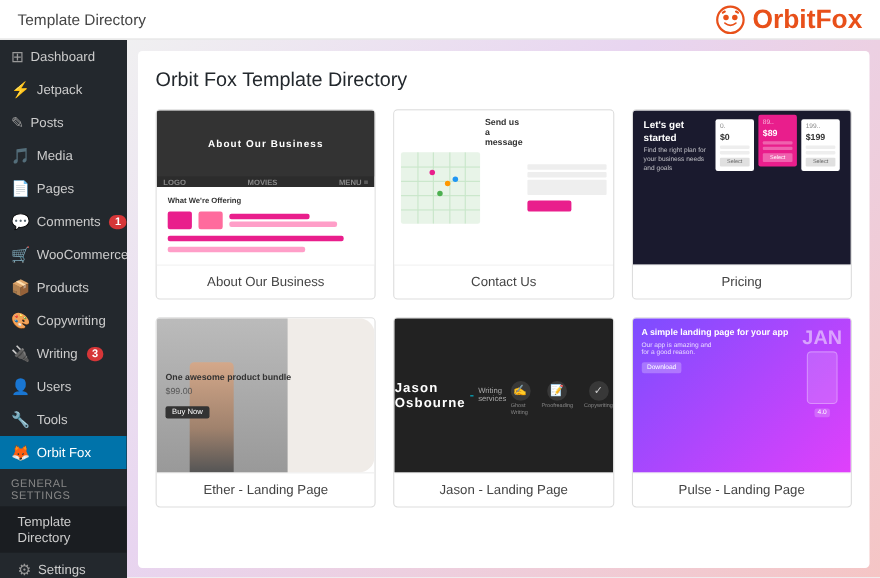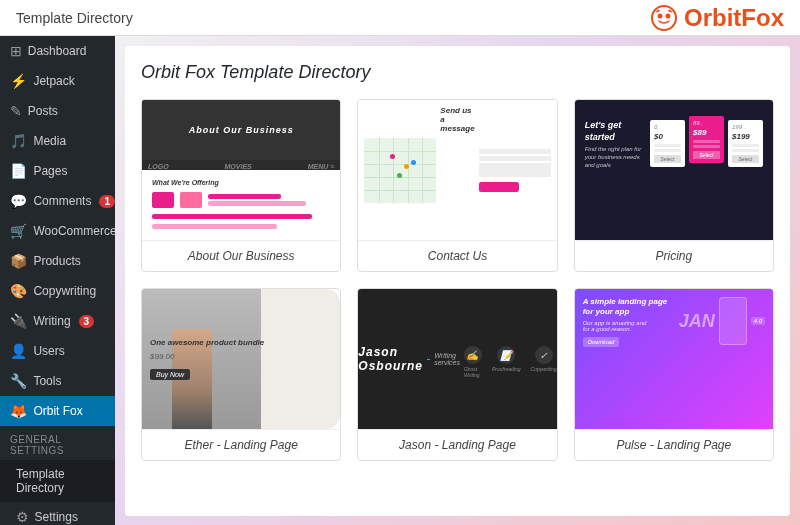--- a/index.html
+++ b/index.html
@@ -69,21 +69,20 @@
       flex: 1;
       overflow-y: auto;
       background: linear-gradient(135deg, #f0f0f1 0%, #e8d5f0 40%, #f5c5c5 100%);
       padding: 10px;
     }
     .content-panel {
       background: #fff;
       border-radius: 4px;
       padding: 16px;
       min-height: 470px;
-      font-style: italic;
     }
     .content-title {
       font-size: 18px;
       font-weight: 400;
       color: #23282d;
       margin-bottom: 16px;
     }
 
     
     .template-grid {
@@ -134,21 +133,21 @@
     }
     .map-grid-line-h { position: absolute; left: 0; right: 0; height: 1px; background: #c8e6c9; }
     .map-grid-line-v { position: absolute; top: 0; bottom: 0; width: 1px; background: #c8e6c9; }
     .map-pin { position: absolute; width: 5px; height: 5px; border-radius: 50%; }
     .thumb-form { width: 100%; padding: 4px 6px; display: flex; flex-direction: column; gap: 2px; }
     .form-line { height: 6px; background: #eee; border-radius: 1px; }
     .form-btn { height: 10px; background: #e91e8c; border-radius: 2px; width: 40px; margin-top: 3px; }
 
     .thumb-pricing {
       background: #1a1a2e;
-      display: flex; align-items: flex-start; justify-content: space-between; padding: 20px 10px;
+      display: flex; align-items: flex-start; justify-content: space-between; padding: 8px 10px;
     }
     .pricing-text { color: #fff; font-size: 7px; line-height: 1.3; max-width: 80px; }
     .pricing-cards { display: flex; gap: 4px; align-items: flex-start; }
     .pricing-card { background: #fff; border-radius: 2px; padding: 4px; min-width: 35px; }
     .pricing-card.featured { background: #e91e8c; }
     .pricing-card .price { font-size: 9px; font-weight: 700; color: #333; }
     .pricing-card.featured .price { color: #fff; }
     .pricing-card .plan { font-size: 6px; color: #888; margin-bottom: 2px; }
     .pricing-card.featured .plan { color: rgba(255,255,255,0.7); }
 
@@ -395,21 +394,21 @@
           <div class="template-label">Jason - Landing Page</div>
         </div>
 
         <div class="template-card">
           <div class="template-thumbnail thumb-pulse">
             <div class="pulse-left">
               <div class="pulse-title">A simple landing page for your app</div>
               <div class="pulse-sub">Our app is amazing and<br>for a good reason.</div>
               <div style="background:rgba(255,255,255,0.25); color:#fff; font-size:6px; border-radius:2px; padding:2px 5px; display:inline-block; margin-top:5px;">Download</div>
             </div>
-            <div style="display:flex; flex-direction:row; align-items:center; gap:4px;">
+            <div style="display:flex; flex-direction:column; align-items:center; gap:4px;">
               <div style="font-size:18px; font-weight:700; color:#fff; opacity:0.5; line-height:1;">JAN</div>
               <div class="pulse-phone" style="background:rgba(255,255,255,0.15); border:1px solid rgba(255,255,255,0.3); border-radius:4px; width:28px; height:48px;"></div>
               <div style="display:flex; gap:3px;">
                 <div style="background:rgba(255,255,255,0.2); border-radius:2px; padding:1px 3px; font-size:6px; color:#fff;">4.0</div>
               </div>
             </div>
           </div>
           <div class="template-label">Pulse - Landing Page</div>
         </div>
 

